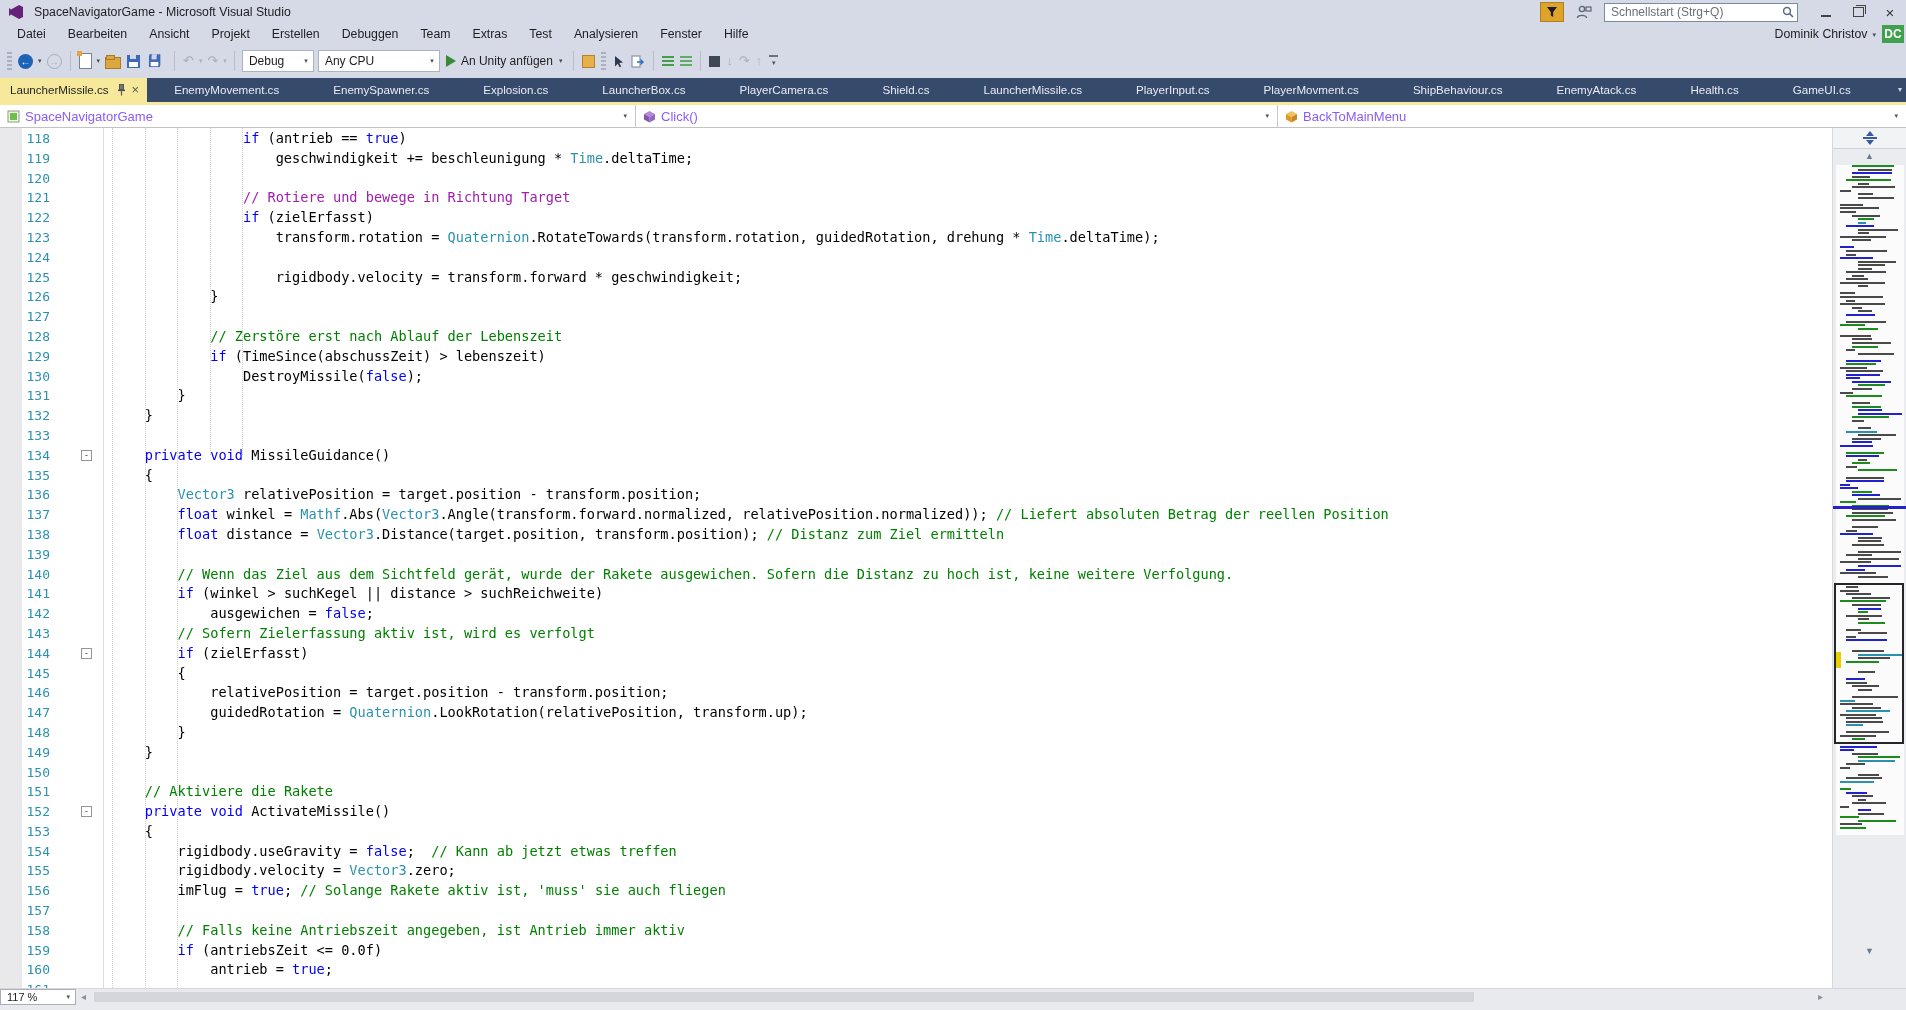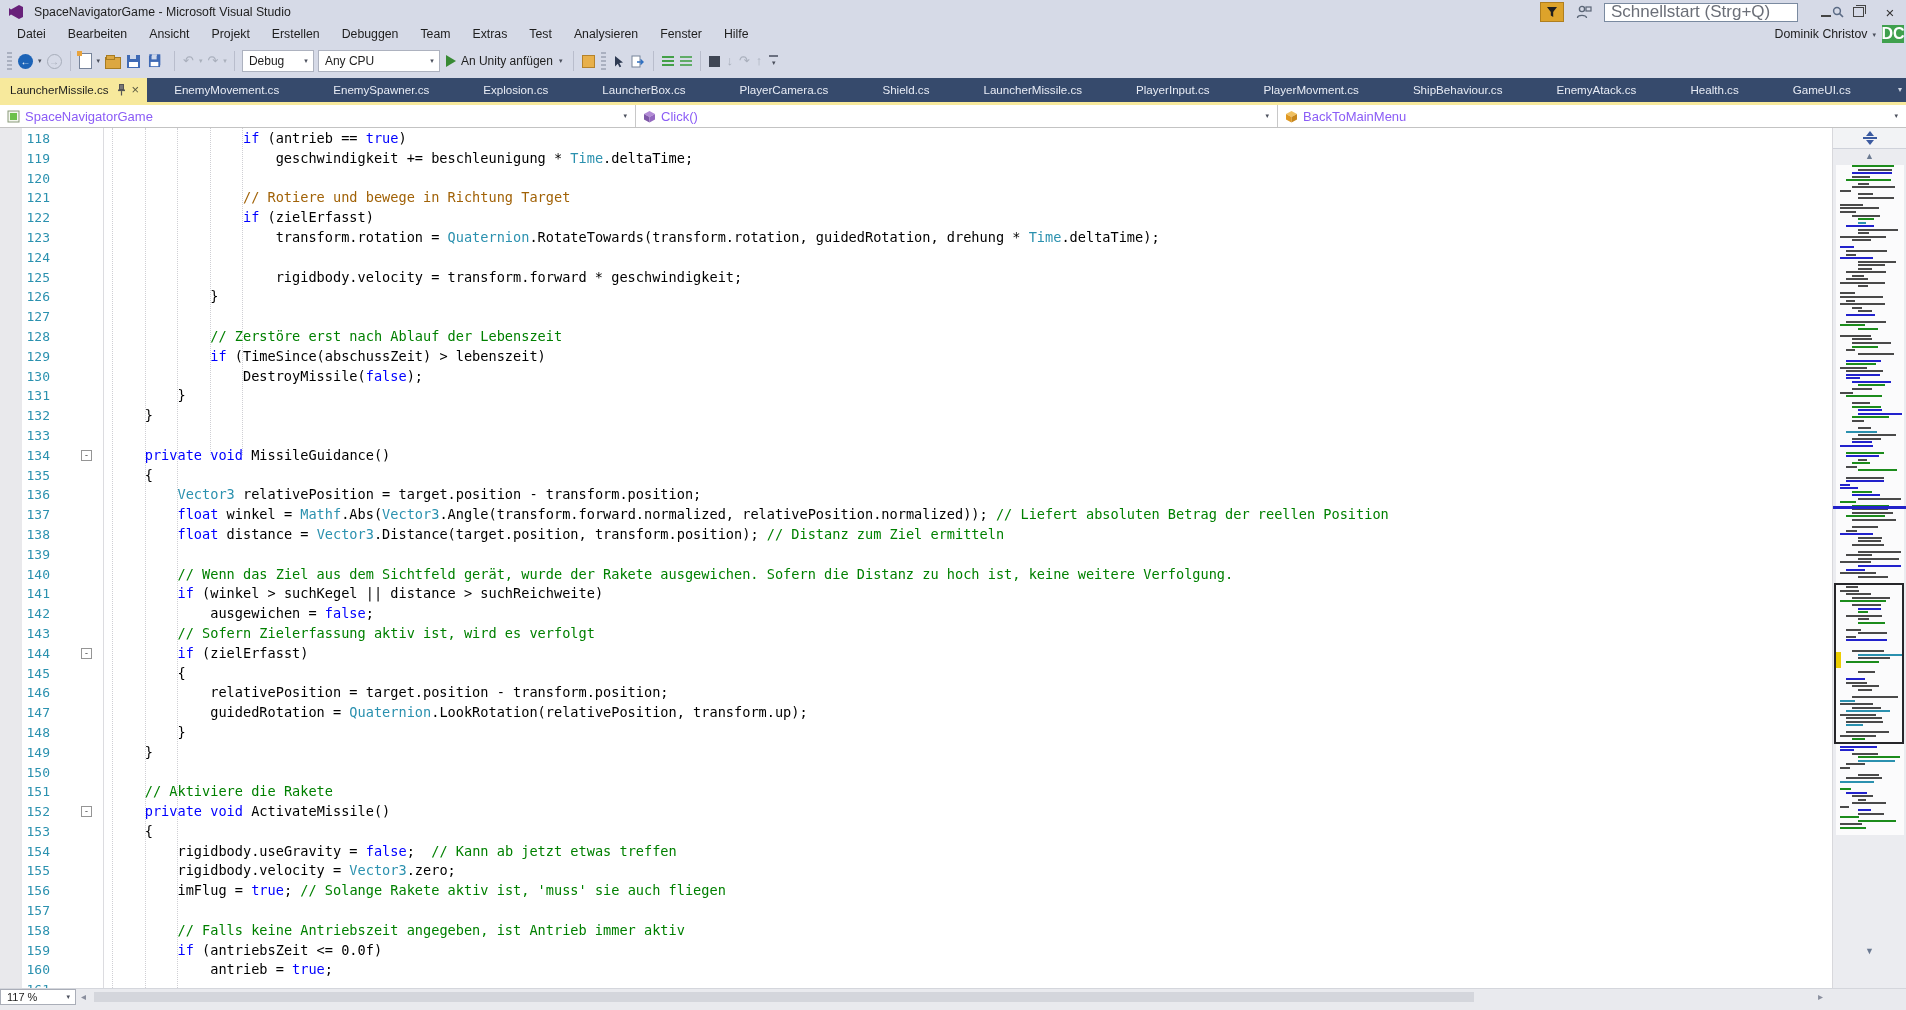--- a/index.html
+++ b/index.html
@@ -8,38 +8,38 @@
   
   .titlebar{position:absolute;left:0;top:0;width:1906px;height:24px;background:#d6dae7;}
   .vslogo{position:absolute;left:8px;top:4px;width:16px;height:16px;}
   .wtitle{position:absolute;left:34px;top:0;height:24px;line-height:24px;font-size:12.3px;color:#1e1e1e;}
   .tb-right{position:absolute;right:0;top:0;height:24px;display:flex;align-items:center;}
   .filtericon{width:24px;height:20px;background:#dda32b;border:1px solid #b07f1f;box-sizing:border-box;
               display:flex;align-items:center;justify-content:center;margin-right:9px;}
   .feedicon{width:22px;height:20px;display:flex;align-items:center;justify-content:center;margin-right:9px;}
   .quicklaunch{width:194px;height:19px;background:#fff;border:1px solid #7a8aa0;box-sizing:border-box;
                display:flex;align-items:center;margin-right:12px;}
-  .ql-input{flex:1;border:none;outline:none;font-size:17px;color:#333;padding:0 0 0 6px;background:transparent;
+  .ql-input{flex:1;border:none;outline:none;font-size:12px;color:#333;padding:0 0 0 6px;background:transparent;
             font-family:"Liberation Sans",sans-serif;}
   .ql-input::placeholder{color:#6b6f78;opacity:1;}
   .ql-mag{width:18px;height:16px;display:flex;align-items:center;justify-content:center;}
   .winbtn{width:32px;height:24px;display:flex;align-items:center;justify-content:center;color:#444;}
   .minbar{width:10px;height:2px;background:#444;margin-top:8px;}
   .restsq{width:9px;height:8px;border:1px solid #444;position:relative;background:#d6dae7;}
   .restsq:before{content:"";position:absolute;left:2px;top:-3px;width:9px;height:8px;border:1px solid #444;
                  border-bottom:none;border-left:none;}
   .closex{font-size:15px;line-height:15px;color:#333;}
   
   .menubar{position:absolute;left:0;top:24px;width:1906px;height:20px;background:#d6dae7;display:flex;align-items:center;}
   #menu-items{display:flex;padding-left:6px;}
   .mitem{font-size:12.3px;color:#1e1e1e;padding:0 11px;line-height:20px;}
   .menu-right{position:absolute;right:2px;top:0;height:20px;display:flex;align-items:center;}
   .uname{font-size:12.3px;color:#1e1e1e;}
   .uchev{font-size:7px;color:#4a4f5c;margin:2px 6px 0 5px;}
-  .avatar{width:22px;height:18px;background:#3fa04d;color:#fff;font-size:16px;font-weight:bold;
+  .avatar{width:22px;height:18px;background:#3fa04d;color:#fff;font-size:12px;font-weight:bold;
           display:flex;align-items:center;justify-content:center;}
   
   .toolbar{position:absolute;left:0;top:44px;width:1906px;height:34px;background:#d6dae7;display:flex;
            align-items:center;padding-left:4px;box-sizing:border-box;}
   .grip{width:5px;height:18px;margin:0 3px;background:repeating-linear-gradient(to bottom,#aab0c0 0 2px,transparent 2px 4px);}
   .tsep{width:1px;height:20px;background:#b9bdcc;margin:0 5px;}
   .tbtn{height:22px;display:flex;align-items:center;justify-content:center;padding:0 3px;}
   .circ{width:15px;height:15px;border-radius:50%;background:#1c63b7;color:#fff;font-size:10px;line-height:15px;
         text-align:center;}
   .circ.dis{background:transparent;border:1px solid #a7adba;color:#a7adba;box-sizing:border-box;line-height:13px;}
@@ -349,21 +349,21 @@
   <div class="igs" style="left:103px;"></div>
   <div class="ig" style="left:112px;"></div>
   <div class="ig" style="left:145px;"></div>
   <div class="ig" style="left:177px;"></div>
   <div class="ig short" style="left:210px;"></div>
   <div class="ig short" style="left:242px;"></div>
   <div id="code-lines">
       <div class="crow"><span class="lnum">118</span><span class="foldcol"></span><span class="ctext">                <span style="color: rgb(0, 0, 255);">if</span><span style="color: rgb(0, 0, 0);"> (antrieb == </span><span style="color: rgb(0, 0, 255);">true</span><span style="color: rgb(0, 0, 0);">)</span></span></div>
       <div class="crow"><span class="lnum">119</span><span class="foldcol"></span><span class="ctext">                    <span style="color: #000000;">geschwindigkeit += beschleunigung * </span><span style="color: rgb(43, 145, 175);">Time</span><span style="color: rgb(0, 0, 0);">.deltaTime;</span></span></div>
       <div class="crow"><span class="lnum">120</span><span class="foldcol"></span><span class="ctext"></span></div>
-      <div class="crow"><span class="lnum">121</span><span class="foldcol"></span><span class="ctext">                <span style="color: #a16207;">// Rotiere und bewege in Richtung Target</span></span></div>
+      <div class="crow"><span class="lnum">121</span><span class="foldcol"></span><span class="ctext">                <span style="color: #a21caf;">// Rotiere und bewege in Richtung Target</span></span></div>
       <div class="crow"><span class="lnum">122</span><span class="foldcol"></span><span class="ctext">                <span style="color: rgb(0, 0, 255);">if</span><span style="color: rgb(0, 0, 0);"> (zielErfasst)</span></span></div>
       <div class="crow"><span class="lnum">123</span><span class="foldcol"></span><span class="ctext">                    <span style="color: rgb(0, 0, 0);">transform.rotation = </span><span style="color: rgb(43, 145, 175);">Quaternion</span><span style="color: rgb(0, 0, 0);">.RotateTowards(transform.rotation, guidedRotation, drehung * </span><span style="color: rgb(43, 145, 175);">Time</span><span style="color: rgb(0, 0, 0);">.deltaTime);</span></span></div>
       <div class="crow"><span class="lnum">124</span><span class="foldcol"></span><span class="ctext"></span></div>
       <div class="crow"><span class="lnum">125</span><span class="foldcol"></span><span class="ctext">                    <span style="color: rgb(0, 0, 0);">rigidbody.velocity = transform.forward * geschwindigkeit;</span></span></div>
       <div class="crow"><span class="lnum">126</span><span class="foldcol"></span><span class="ctext">            <span style="color: rgb(0, 0, 0);">}</span></span></div>
       <div class="crow"><span class="lnum">127</span><span class="foldcol"></span><span class="ctext"></span></div>
       <div class="crow"><span class="lnum">128</span><span class="foldcol"></span><span class="ctext">            <span style="color: rgb(0, 128, 0);">// Zerstöre erst nach Ablauf der Lebenszeit</span></span></div>
       <div class="crow"><span class="lnum">129</span><span class="foldcol"></span><span class="ctext">            <span style="color: rgb(0, 0, 255);">if</span><span style="color: rgb(0, 0, 0);"> (TimeSince(abschussZeit) &gt; lebenszeit)</span></span></div>
       <div class="crow"><span class="lnum">130</span><span class="foldcol"></span><span class="ctext">                <span style="color: rgb(0, 0, 0);">DestroyMissile(</span><span style="color: rgb(0, 0, 255);">false</span><span style="color: rgb(0, 0, 0);">);</span></span></div>
       <div class="crow"><span class="lnum">131</span><span class="foldcol"></span><span class="ctext">        <span style="color: rgb(0, 0, 0);">}</span></span></div>

